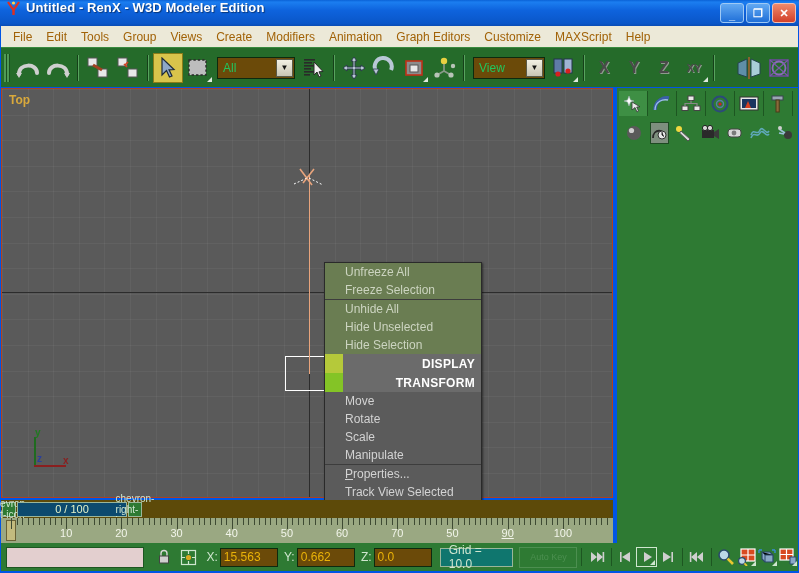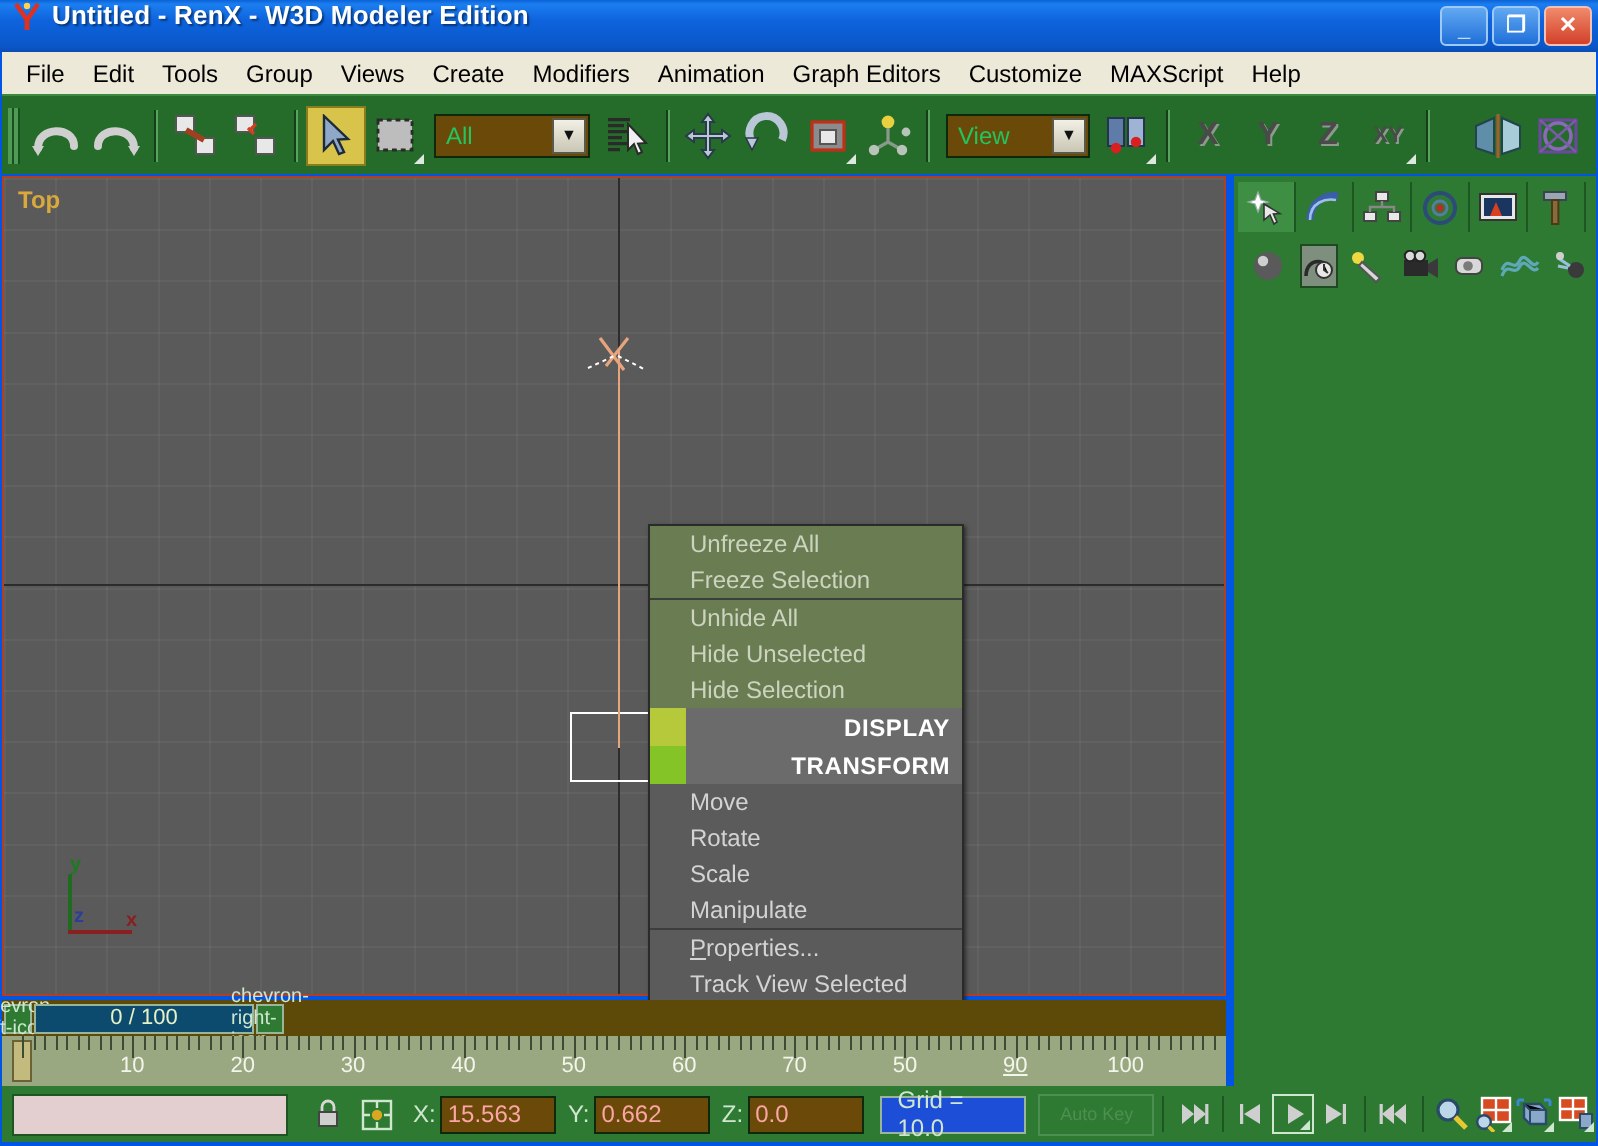--- a/index.html
+++ b/index.html
@@ -20,21 +20,21 @@
   #winbtns { position:absolute; right:3px; top:3px; display:flex; gap:2px; }
   .wbtn { width:24px; height:20px; border-radius:3px; border:1px solid #9ec9f5;
     display:flex; align-items:center; justify-content:center; }
   .wbtn.min,.wbtn.max { background:linear-gradient(to bottom,#62a9f2,#1f6fd8); }
   .wbtn.close { background:linear-gradient(to bottom,#f08a6b,#d2402a); border-color:#f3c0b2;}
   .wglyph { color:#fff; font-size:11px; font-weight:bold; line-height:1; }
 
   
   #menubar { position:absolute; left:1px; top:26px; width:797px; height:21px;
     background:#ece9d8; display:flex; align-items:center; padding-left:5px; }
-  .menuitem { font-size:12px; color:#000000; padding:2px 7px; white-space:nowrap; }
+  .menuitem { font-size:12px; color:#a16207; padding:2px 7px; white-space:nowrap; }
 
   
   #toolbar { position:absolute; left:1px; top:47px; width:797px; height:40px;
     background:#256b2a; border-top:1px solid #3a8a3f; display:flex; align-items:center;
     padding-left:2px; }
   .tgrip { width:6px; height:28px; margin:0 3px 0 1px;
     background:linear-gradient(to right,#4f9a55 0 2px,#1b4f1f 2px 3px,#4f9a55 3px 5px,#1b4f1f 5px 6px); }
   .tsep { width:2px; height:26px; margin:0 4px;
     background:linear-gradient(to right,#163f19 0 1px,#58a35e 1px 2px); }
   .tbtn { width:30px; height:30px; position:relative; display:flex;
@@ -121,22 +121,22 @@
      background:#c3bb7e; border:1px solid #6a6236; }
 
   #statusbar { position:absolute; left:1px; top:543px; width:797px; height:28px;
      background:#2e7a33; display:flex; align-items:center; }
   #promptfield { width:148px; height:21px; background:#e3cfcf; border:1px solid #1d5621;
      margin-left:5px; }
   .sico2 { width:20px; height:20px; display:flex; align-items:center; justify-content:center;
      position:relative; margin:0 3px; }
   .coordlbl { color:#cfe6cf; font-size:12px; margin:0 2px 0 6px; }
   .coordfield { width:62px; height:19px; background:#6b4a09; border:1px solid #0d2a0f;
-     display:flex; align-items:center; padding-left:3px; color:#fca5a5; font-size:12px; }
-  #gridfield { height:19px; background:#1d4ed8; border:1px solid #9ab69a; padding:0 8px;
+     display:flex; align-items:center; padding-left:3px; color:#eab308; font-size:12px; }
+  #gridfield { height:19px; background:#0f766e; border:1px solid #9ab69a; padding:0 8px;
      display:flex; align-items:center; color:#cfe6cf; font-size:12px; margin-left:8px;}
   #autokey { width:62px; height:21px; border:1px solid #4c8f50; margin-left:6px;
      display:flex; align-items:center; justify-content:center; color:#4c8f50; font-size:9px;}
   .psep { width:1px; height:18px; background:#1d5621; margin:0 4px; }
   .navb { width:22px; height:20px; display:flex; align-items:center; justify-content:center;
      position:relative; }
   .navb.box { border:1px solid #cfe6cf; }
   #bluefoot { position:absolute; left:0; top:571px; width:799px; height:2px; background:#0055e5;}
 </style>
 </head>

